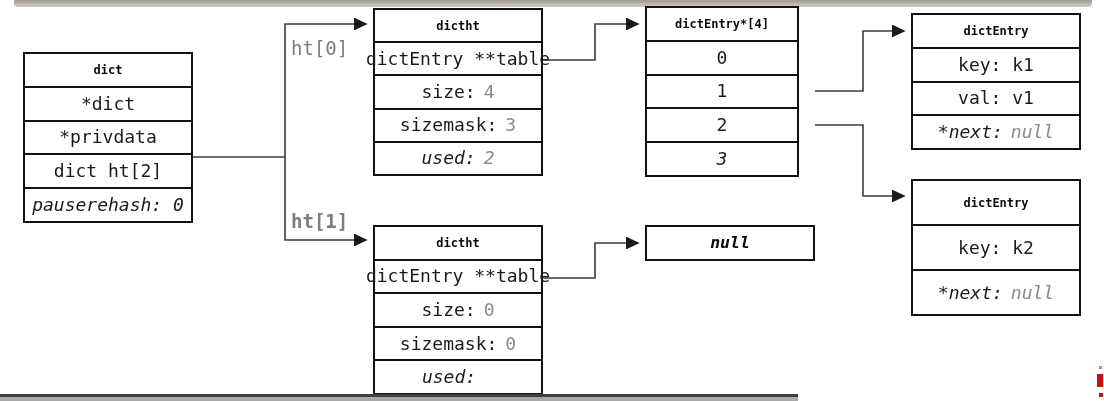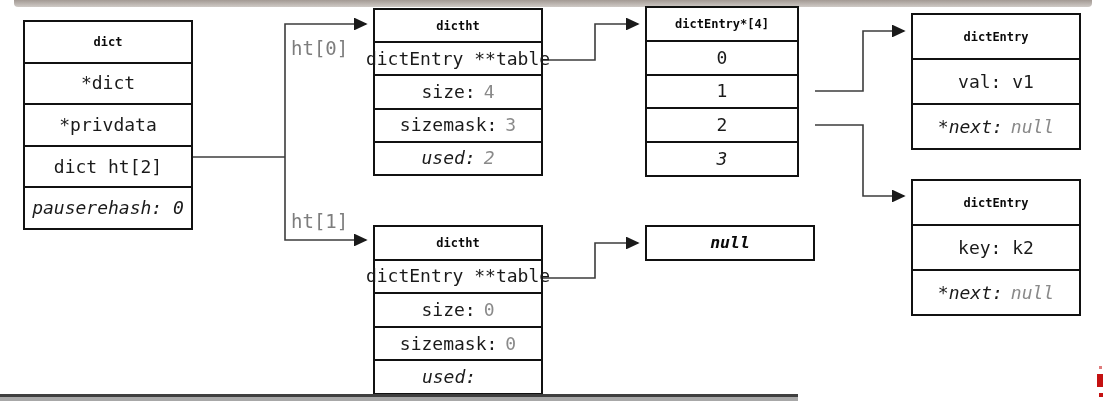--- a/index.html
+++ b/index.html
@@ -53,30 +53,30 @@
       <path d="M193 157 H285"></path>
       <path d="M285 157 V24 H366" marker-end="url(#ah)"></path>
       <path d="M285 157 V240 H366" marker-end="url(#ah)"></path>
       <path d="M543 60 H595 V24 H638" marker-end="url(#ah)"></path>
       <path d="M815 91 H863 V31 H904" marker-end="url(#ah)"></path>
       <path d="M815 125 H863 V196 H904" marker-end="url(#ah)"></path>
       <path d="M543 278 H595 V243 H638" marker-end="url(#ah)"></path>
     </g>
   </svg>
 
-  <div class="box" style="left:23px;top:20px;width:170px;height:210px;">
+  <div class="box" style="left:23px;top:52px;width:170px;height:171px;">
     <div class="cell hdr">dict</div>
     <div class="cell">*dict</div>
     <div class="cell">*privdata</div>
     <div class="cell">dict ht[2]</div>
     <div class="cell">pauserehash: 0</div>
   </div>
 
   <div class="ptr-label" style="left:291px;top:37px;">ht[0]</div>
-  <div class="ptr-label" style="left:291px;top:210px;">ht[1]</div>
+  <div class="ptr-label" style="left:291px;top:210px;font-weight:bold;">ht[1]</div>
 
   <div class="box" style="left:373px;top:8px;width:170px;height:168px;">
     <div class="cell hdr">dictht</div>
     <div class="cell">dictEntry **table</div>
     <div class="cell">
       <span>size:</span>
       <span class="val">4</span>
     </div>
     <div class="cell">
       <span>sizemask:</span>
@@ -91,20 +91,21 @@
   <div class="box" style="left:645px;top:6px;width:154px;height:171px;">
     <div class="cell hdr">dictEntry*[4]</div>
     <div class="cell">0</div>
     <div class="cell">1</div>
     <div class="cell">2</div>
     <div class="cell">3</div>
   </div>
 
   <div class="box" style="left:911px;top:13px;width:170px;height:137px;">
     <div class="cell hdr">dictEntry</div>
+    <div class="cell">key: k1</div>
     <div class="cell">val: v1</div>
     <div class="cell">
       <span>*next:</span>
       <span class="val">null</span>
     </div>
   </div>
 
   <div class="box" style="left:911px;top:179px;width:170px;height:137px;">
     <div class="cell hdr">dictEntry</div>
     <div class="cell">key: k2</div>

